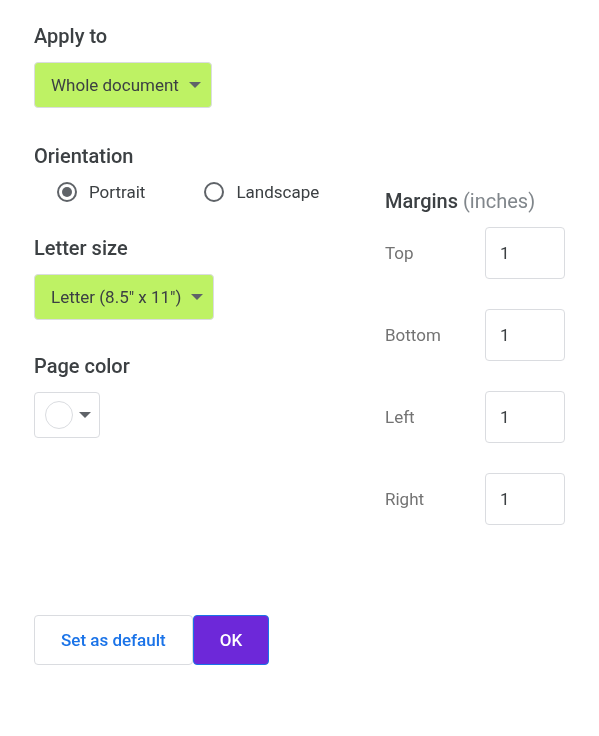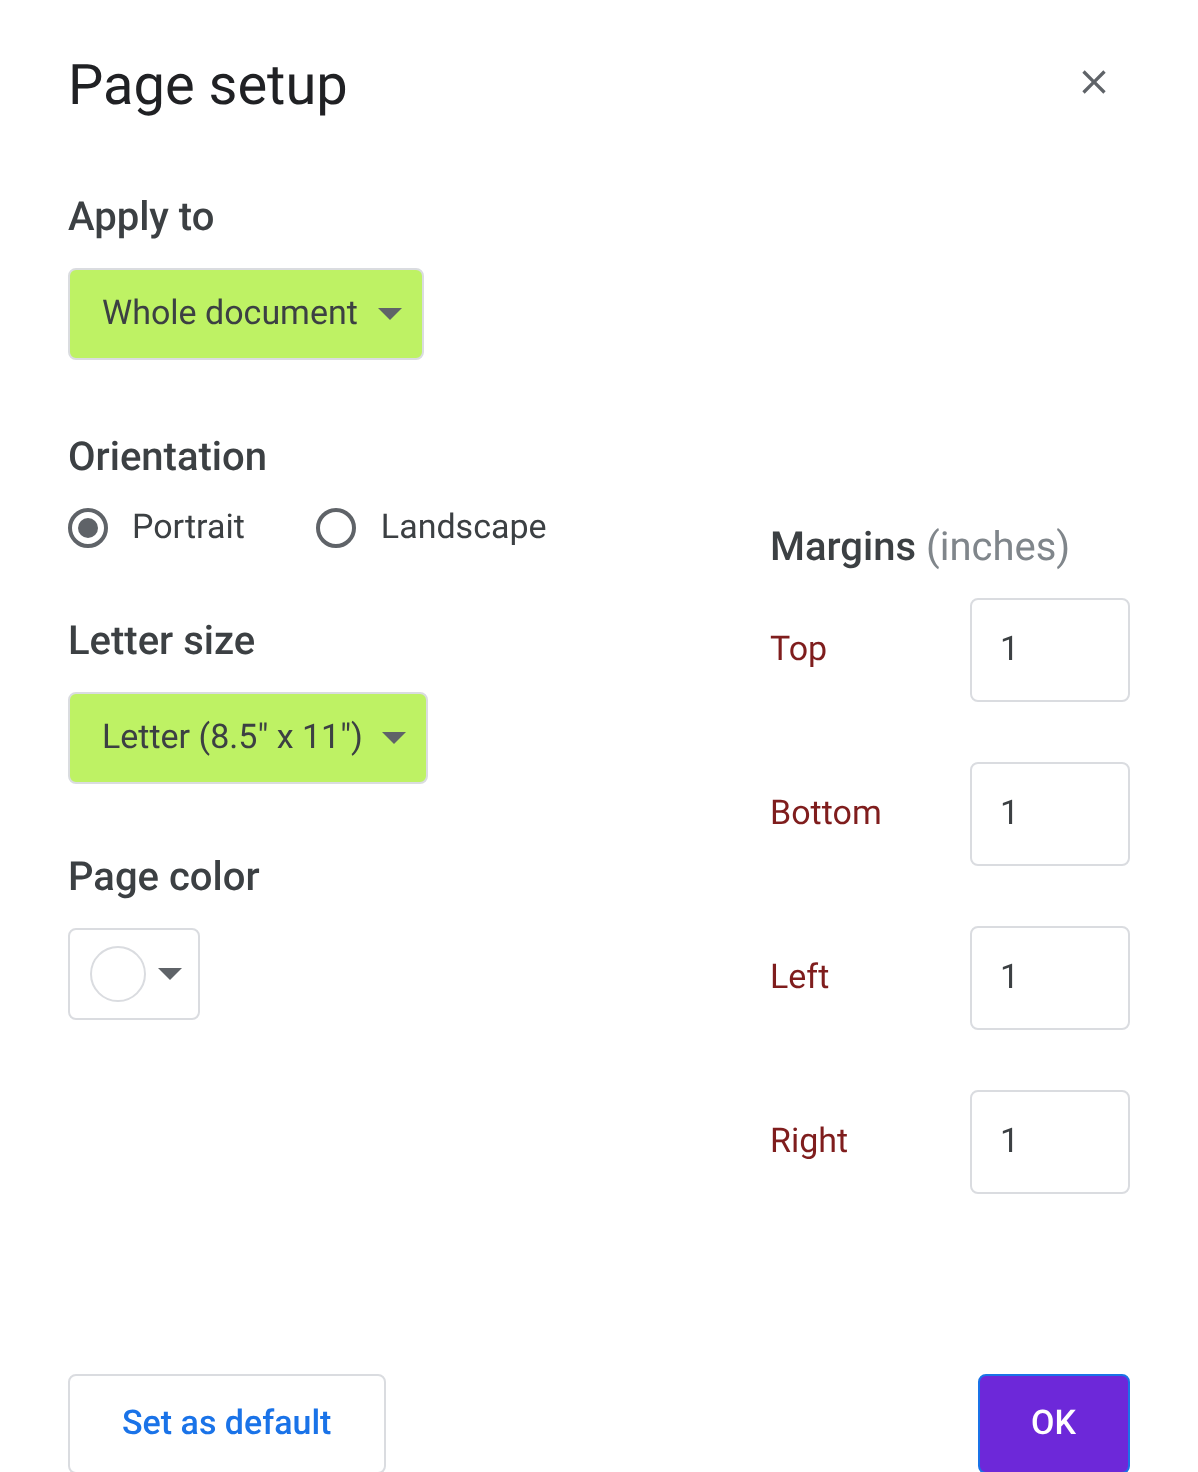--- a/index.html
+++ b/index.html
@@ -80,20 +80,21 @@
   .radio-row {
     display: flex;
     gap: 36px;
     align-items: center;
   }
   .radio-option {
     display: flex;
     align-items: center;
     gap: 12px;
     cursor: pointer;
+    margin-left: 23px;
   }
   .radio-circle {
     width: 20px;
     height: 20px;
     border: 2px solid #5f6368;
     border-radius: 50%;
     display: flex;
     align-items: center;
     justify-content: center;
     flex-shrink: 0;
@@ -127,36 +128,35 @@
   }
   .color-swatch-btn .caret { margin-left: 6px; }
 
   .margin-row {
     display: flex;
     align-items: center;
     justify-content: space-between;
     margin-bottom: 30px;
   }
   .margin-row:first-of-type { margin-top: 20px; }
-  .margin-label { font-size: 17px; color: #7f1d1d; }
+  .margin-label { font-size: 17px; color: #737373; }
   .margin-input {
     width: 80px;
     height: 52px;
     border: 1px solid #dadce0;
     border-radius: 4px;
     font-size: 17px;
     color: #3c4043;
     text-align: left;
     padding: 0 14px;
     font-family: inherit;
   }
 
   .footer {
     display: flex;
-    justify-content: space-between;
     align-items: center;
     margin-top: 60px;
   }
   .footer-right { display: flex; gap: 14px; }
   .btn {
     font-size: 17px;
     font-weight: 500;
     padding: 14px 26px;
     border-radius: 4px;
     cursor: pointer;
@@ -171,30 +171,20 @@
     background: #6d28d9;
     border: 1px solid #1a73e8;
     color: #fff;
   }
 </style>
 </head>
 <body>
 
 <div class="dialog">
 
-  <div class="header">
-    <div class="title">Page setup</div>
-    <button class="close-btn">
-      <span>
-        <svg viewBox="0 0 24 24">
-            <path d="M19 6.41 17.59 5 12 10.59 6.41 5 5 6.41 10.59 12 5 17.59 6.41 19 12 13.41 17.59 19 19 17.59 13.41 12z" fill="#5f6368"></path>
-          </svg>
-      </span>
-    </button>
-  </div>
 
   <div class="apply-section">
     <div class="section-label">Apply to</div>
     <div class="dropdown">
       <span>Whole document</span>
       <span class="caret">
         <svg viewBox="0 0 10 5">
             <path d="M0 0l5 5 5-5z"></path>
           </svg>
       </span>

